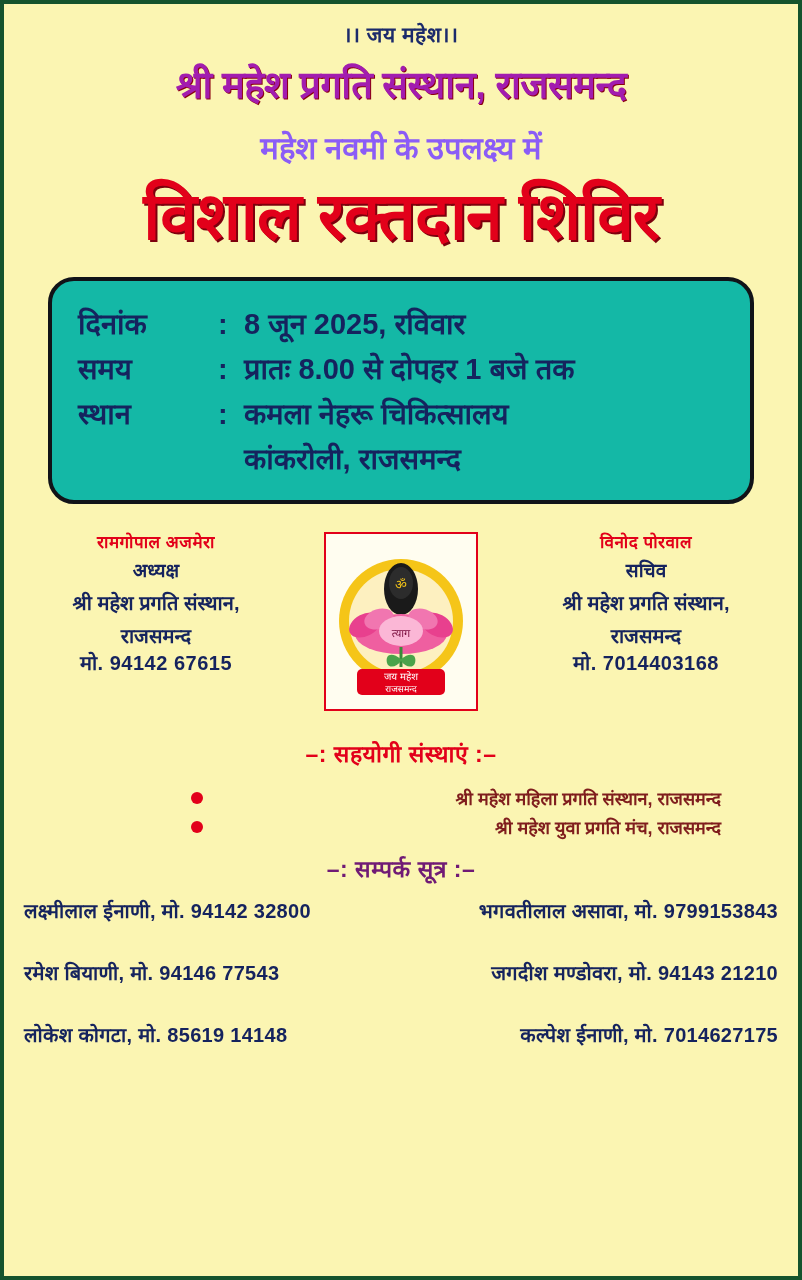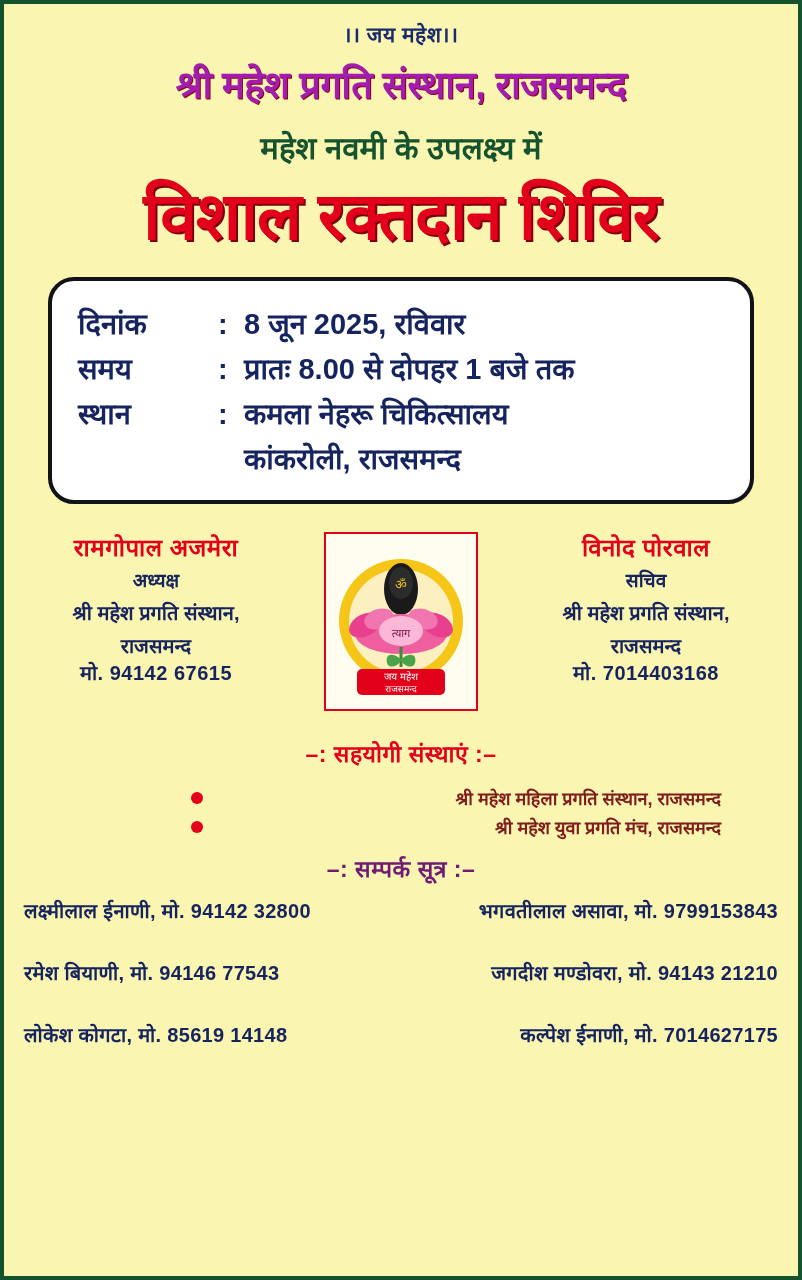--- a/index.html
+++ b/index.html
@@ -40,38 +40,38 @@
     color: #a21caf;
     text-align: center;
     line-height: 1.15;
     letter-spacing: -0.5px;
     text-shadow: 1px 1px 0 #8a0010;
   }
   .occasion {
     margin-top: 18px;
     font-size: 31px;
     font-weight: bold;
-    color: #14532d;
+    color: #8b5cf6;
     text-align: center;
   }
   .headline {
     margin-top: 14px;
     font-size: 66px;
     font-weight: bold;
     color: #e2001a;
     text-align: center;
     line-height: 1.05;
     letter-spacing: -1px;
     text-shadow: 2px 2px 0 #7d000d;
   }
   .details-box {
     margin-top: 26px;
     width: 706px;
     box-sizing: border-box;
-    background: #ffffff;
+    background: #14b8a6;
     border: 4px solid #111318;
     border-radius: 26px;
     padding: 18px 26px 20px 26px;
   }
   .detail-row {
     display: flex;
     align-items: flex-start;
     font-size: 29px;
     color: #15235e;
     font-weight: bold;
@@ -101,21 +101,21 @@
     width: 760px;
     display: flex;
     justify-content: space-between;
     align-items: flex-start;
   }
   .officer {
     width: 270px;
     text-align: center;
   }
   .officer-name {
-    font-size: 24px;
+    font-size: 17px;
     font-weight: bold;
     color: #e2001a;
     letter-spacing: 0.5px;
   }
   .officer-role {
     font-size: 19px;
     color: #15235e;
     margin-top: 4px;
     font-weight: bold;
   }

